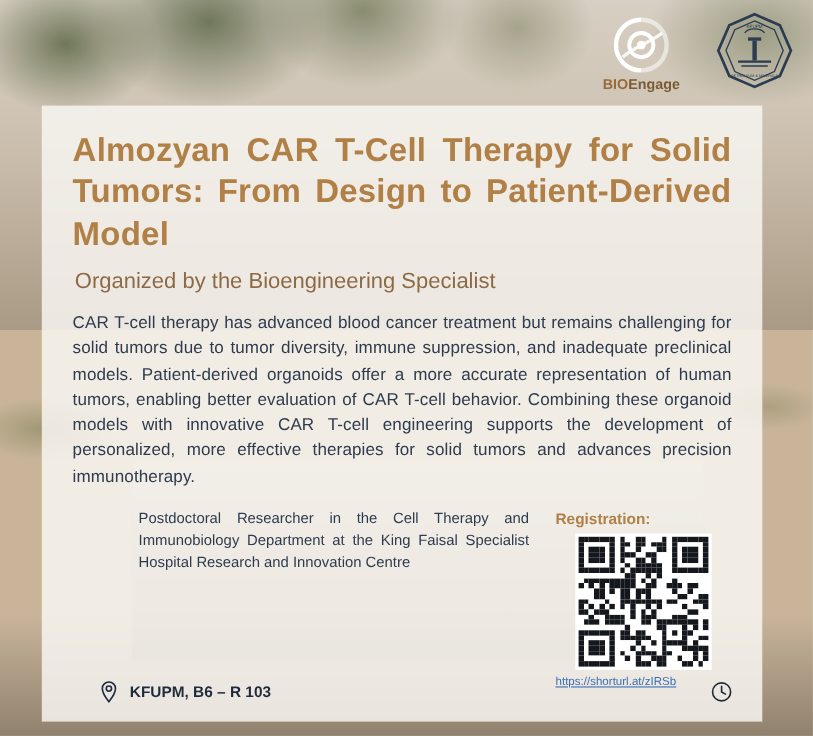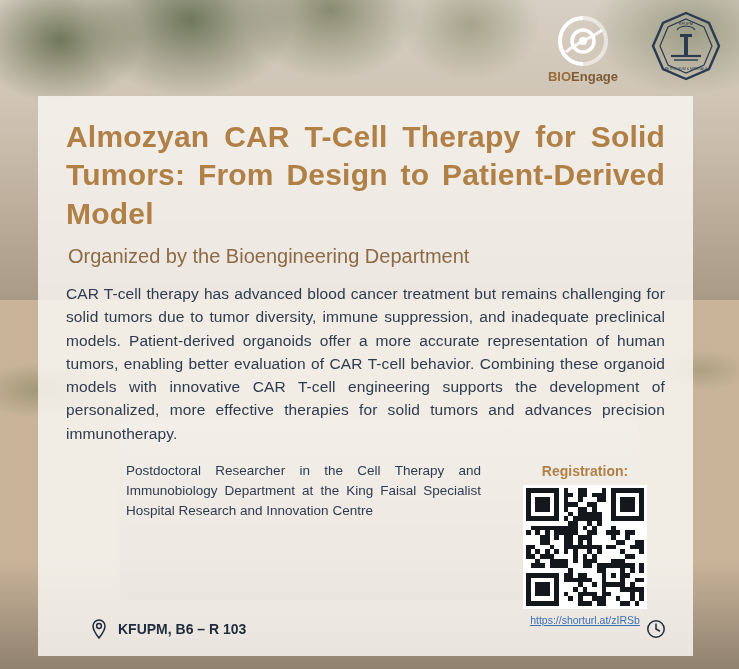--- a/index.html
+++ b/index.html
@@ -163,21 +163,21 @@
     line-height: 1.5;
     color: #2e3b4e;
     text-align: justify;
     margin: 0;
     max-width: 355px;
   }
 
   .registration {
     width: 160px;
     flex: 0 0 auto;
-    text-align: center;
+    text-align: left;
     padding-top: 2px;
   }
   .registration-label {
     font-size: 14px;
     font-weight: bold;
     color: #b08046;
     margin-bottom: 6px;
   }
   .qr {
     width: 118px;
@@ -273,21 +273,21 @@
         <text x="39" y="15" text-anchor="middle" font-size="4.2" fill="#2a3b52" font-family="'Liberation Sans', sans-serif">KFUPM</text>
         <text x="39" y="60" text-anchor="middle" font-size="3.4" fill="#2a3b52" font-family="'Liberation Sans', sans-serif">PETROLEUM &amp; MINERALS</text>
       </svg>
     </div>
 
   </div>
 
   <div class="card">
     <div class="card-inner">
       <h1 class="title">Almozyan CAR T-Cell Therapy for Solid Tumors: From Design to Patient-Derived Model</h1>
-      <div class="subtitle">Organized by the Bioengineering Department</div>
+      <div class="subtitle">Organized by the Bioengineering Specialist</div>
       <p class="abstract">CAR T-cell therapy has advanced blood cancer treatment but remains challenging for solid tumors due to tumor diversity, immune suppression, and inadequate preclinical models. Patient-derived organoids offer a more accurate representation of human tumors, enabling better evaluation of CAR T-cell behavior. Combining these organoid models with innovative CAR T-cell engineering supports the development of personalized, more effective therapies for solid tumors and advances precision immunotherapy.</p>
 
       <div class="lower">
         <div class="presenter">
           <p class="presenter-desc">Postdoctoral Researcher in the Cell Therapy and Immunobiology Department at the King Faisal Specialist Hospital Research and Innovation Centre</p>
         </div>
 
         <div class="registration">
           <div class="registration-label">Registration:</div>
           <div class="qr">

